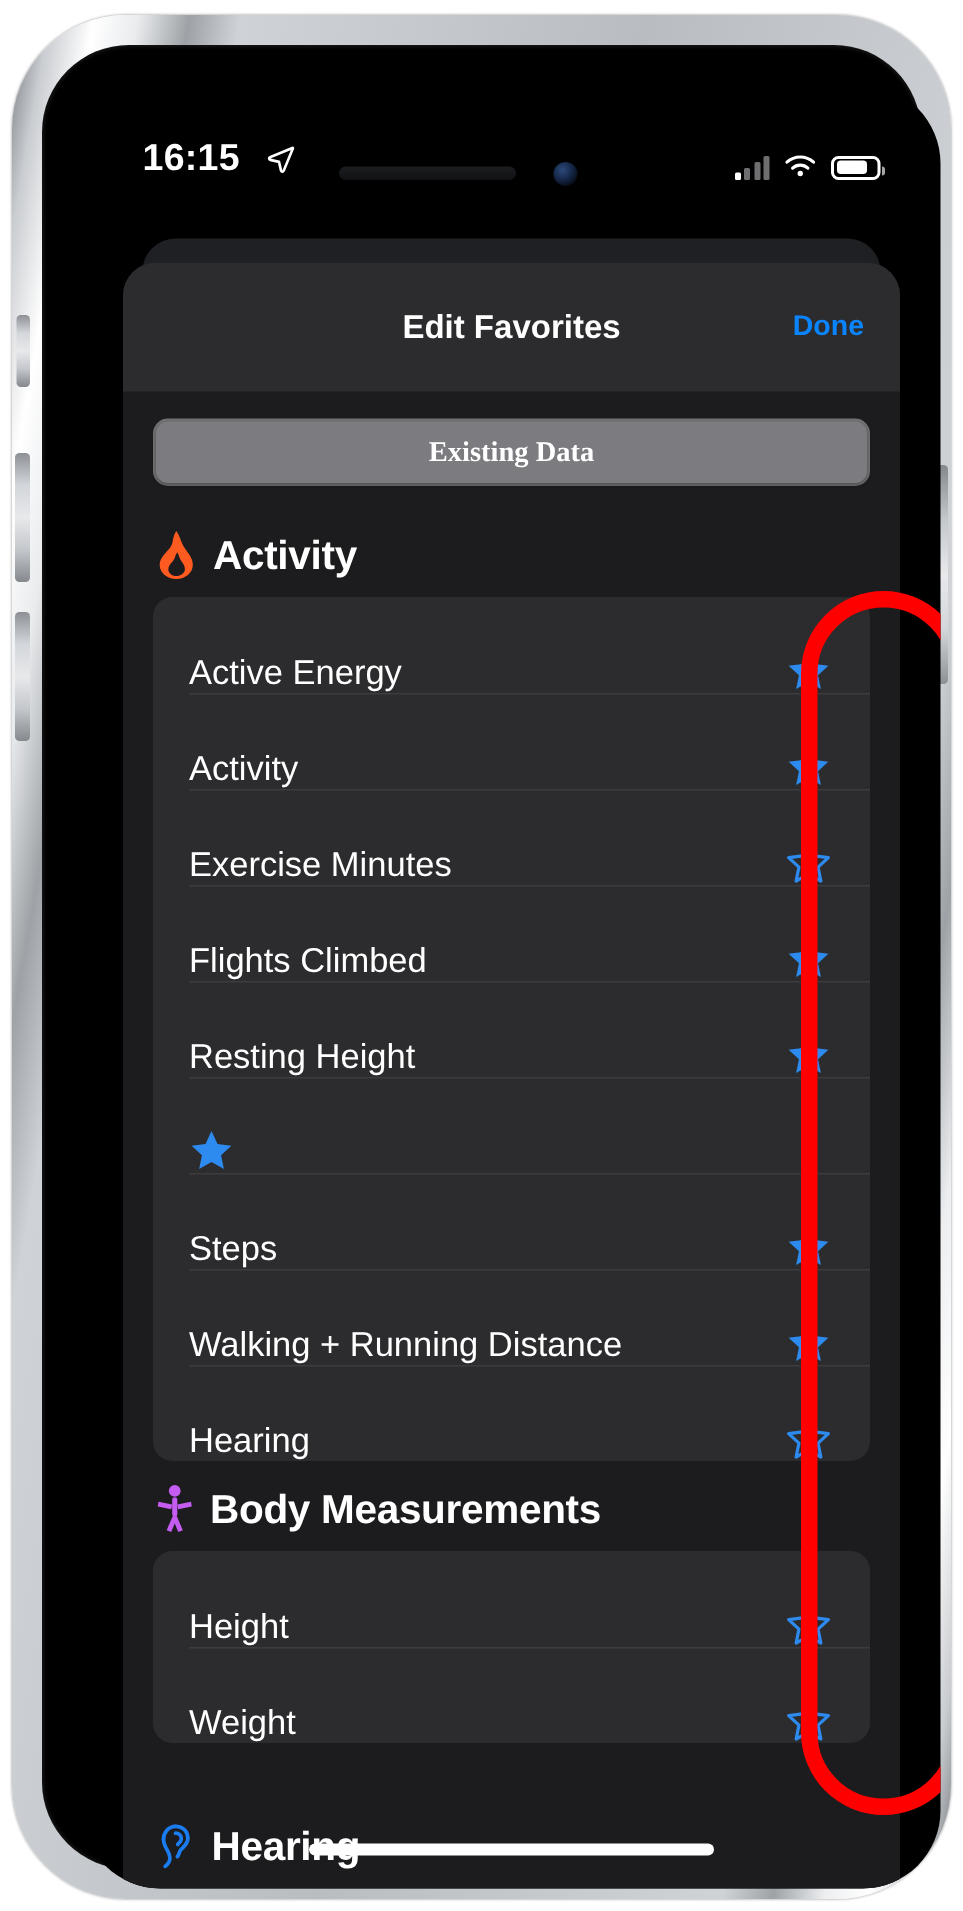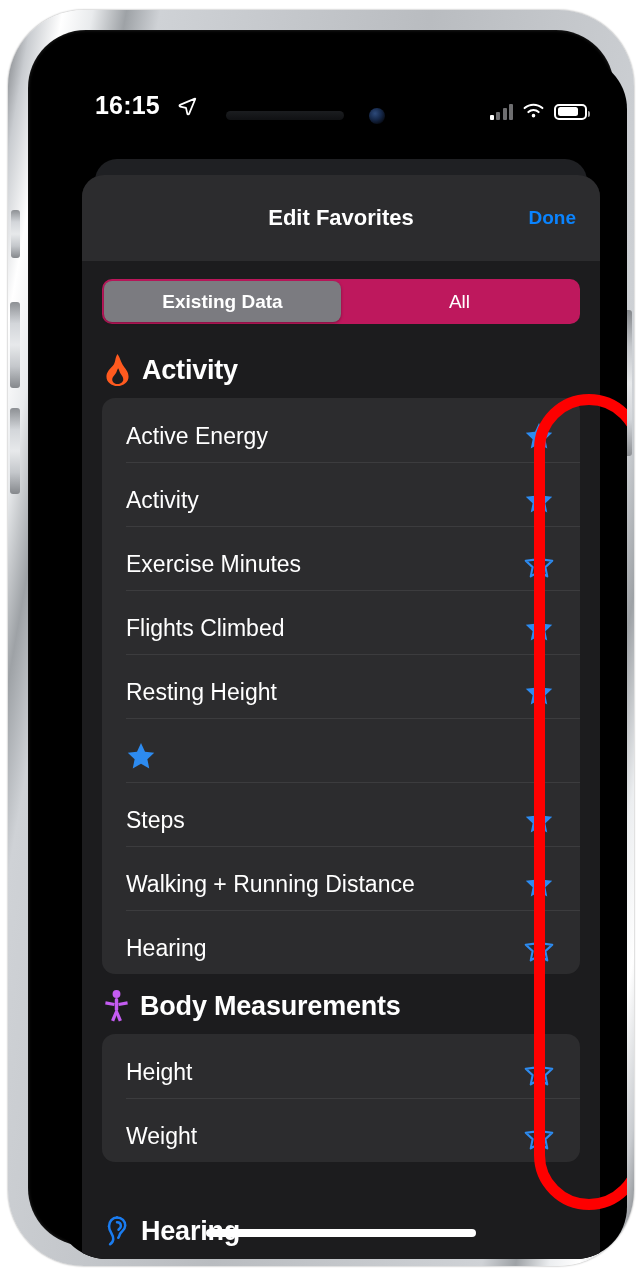--- a/index.html
+++ b/index.html
@@ -113,21 +113,21 @@
   #nav-title{ color:#fff; font-size:22px; font-weight:bold; }
   #done-button{
     position:absolute; right:24px; top:50%; transform:translateY(-50%);
     color:#0a84ff; font-size:19px; font-weight:bold; cursor:pointer;
   }
 
   
   #segmented-wrap{ padding:18px 20px 14px 20px; background:#1c1c1e; }
   #segmented-control{
     position:relative; display:flex; height:45px;
-    background:#be185d; border-radius:10px; padding:2px;
+    background:#737373; border-radius:10px; padding:2px;font-family:Liberation Serif, serif;
   }
   .segment{
     flex:1; display:flex; align-items:center; justify-content:center;
     font-size:19px; color:#ffffff; border-radius:8px; cursor:pointer;
     font-weight:normal;
   }
   .segment.selected{
     background:#7b7b80; font-weight:bold;
     box-shadow:0 1px 3px rgba(0,0,0,.35);
   }
@@ -138,21 +138,21 @@
   .section-header{
     display:flex; align-items:center; gap:11px;
     padding:16px 0 12px 22px;
   }
   .section-title{ color:#fff; font-size:27px; font-weight:bold; letter-spacing:-.2px; }
 
   .card{
     margin:0 20px; background:#2c2c2e; border-radius:13px; overflow:hidden;
   }
   .row{
-    position:relative; display:flex; align-items:center;
+    position:relative; display:flex; align-items:flex-end;
     height:64px; padding:12px 26px 0 24px; cursor:pointer;
   }
   .row + .row::before{
     content:""; position:absolute; left:24px; right:0; top:0;
     height:1px; background:#3c3c3e;
   }
   .row-label{ flex:1; color:#fff; font-size:23px; }
   .star{ width:30px; height:30px; flex:0 0 auto; }
 
   
@@ -223,21 +223,20 @@
       <div id="modal-sheet">
 
         <div id="nav-bar">
           <span id="nav-title">Edit Favorites</span>
           <span id="done-button">Done</span>
         </div>
 
         <div id="segmented-wrap">
           <div id="segmented-control">
             <div class="segment selected">Existing Data</div>
-            <div class="segment">All</div>
           </div>
         </div>
 
         <div id="content-scroll">
 
           <div class="section-header">
             <svg width="27" height="32" viewBox="0 0 22 26">
               <path d="M11 0C8.4 4.2 9.9 6.6 7.2 9.6 4.6 12.5 2 14.9 2 18.4 2 22.6 6 26 11 26s9-3.4 9-7.6c0-4-2.6-6.2-4.8-9.7C13.4 5.8 13.2 3 11 0z" fill="#ff5a1f"></path>
               <path d="M11 24.4c-2.4 0-4.3-1.6-4.3-3.7 0-1.7 1.2-2.8 2.5-4.4 1.3-1.5 1-2.7 2.3-4.8 1.1 1.8 1.1 3.2 2.2 4.7 1.2 1.6 2 2.8 2 4.5 0 2.1-2.3 3.7-4.7 3.7z" fill="#1c1c1e"></path>
             </svg>

